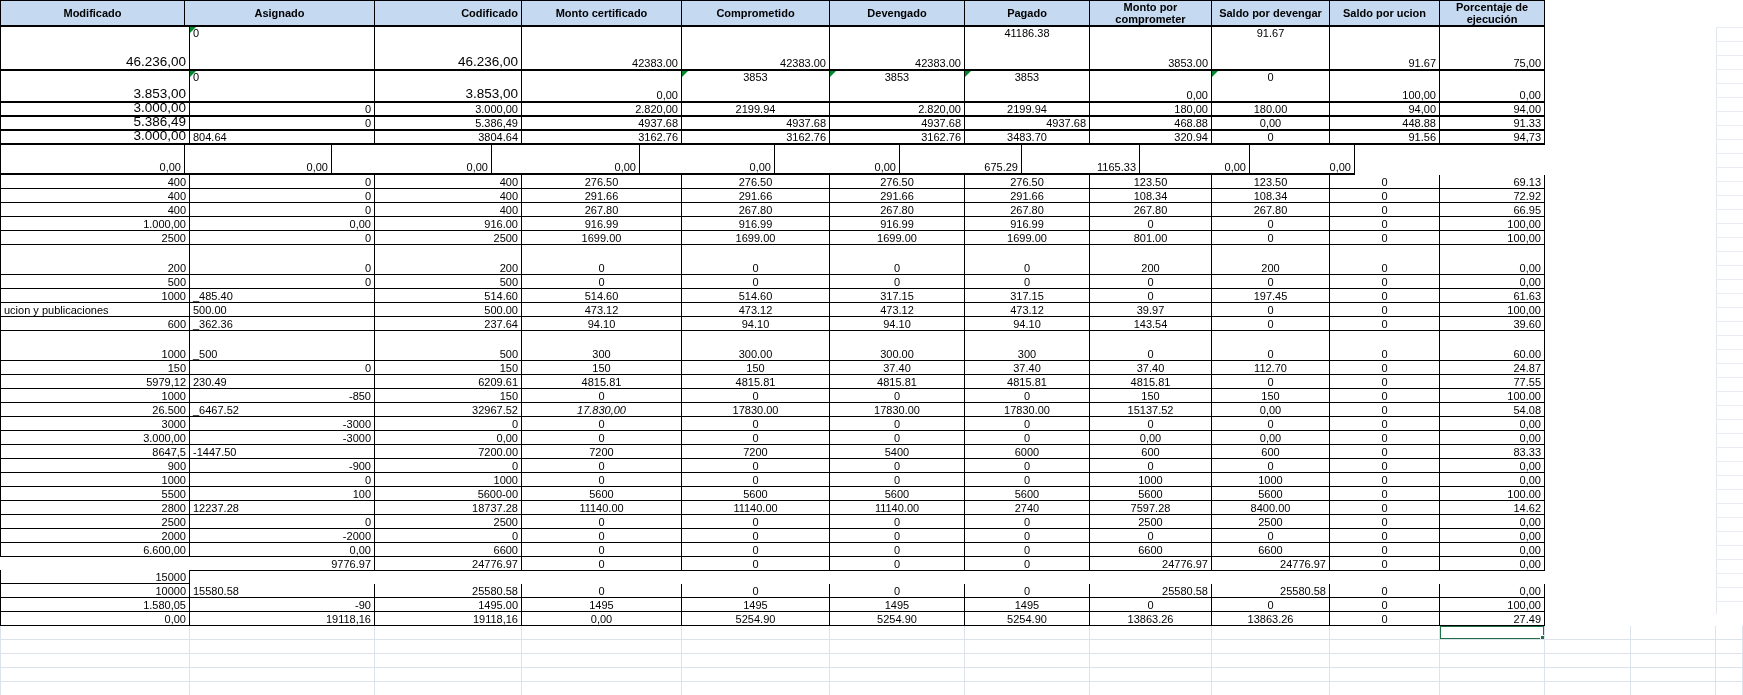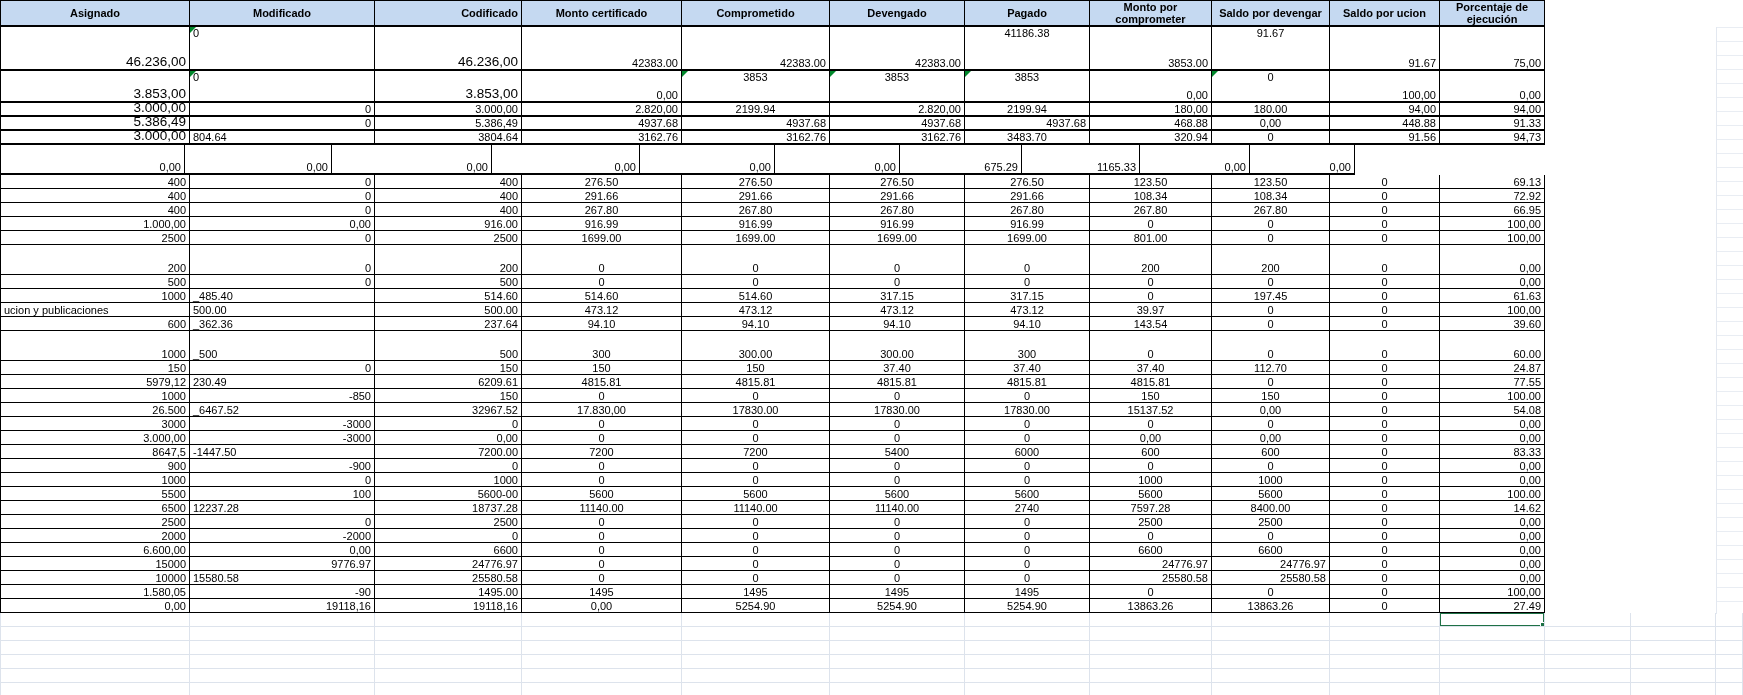--- a/index.html
+++ b/index.html
@@ -31,22 +31,22 @@
   #right-strip{position:absolute;left:1716px;top:27px;width:27px;height:587px;
                border-left:1px solid #e3e8f0;
                background:repeating-linear-gradient(to bottom,#e9edf3 0,#e9edf3 1px,transparent 1px,transparent 14px);}
 </style>
 </head>
 <body>
 
 <div id="stage">
   <div id="grid">
       <div class="r hdr">
+        <div class="c" style="width: 185px; height: 27px;">Modificado</div>
         <div class="c" style="width: 190px; height: 27px;">Asignado</div>
-        <div class="c" style="width: 185px; height: 27px;">Modificado</div>
         <div class="c ar" style="width: 147px; height: 27px;">Codificado</div>
         <div class="c" style="width: 160px; height: 27px;">Monto certificado</div>
         <div class="c" style="width: 148px; height: 27px;">Comprometido</div>
         <div class="c" style="width: 135px; height: 27px;">Devengado</div>
         <div class="c" style="width: 125px; height: 27px;">Pagado</div>
         <div class="c" style="width: 122px; height: 27px;">Monto por comprometer</div>
         <div class="c" style="width: 118px; height: 27px;">Saldo por devengar</div>
         <div class="c" style="width: 110px; height: 27px;">Saldo por ucion</div>
         <div class="c" style="width: 105px; height: 27px;">Porcentaje de ejecución</div>
       </div>
@@ -306,21 +306,21 @@
         <div class="c ac" style="width: 125px; height: 14px;">0</div>
         <div class="c ac" style="width: 122px; height: 14px;">150</div>
         <div class="c ac" style="width: 118px; height: 14px;">150</div>
         <div class="c ac" style="width: 110px; height: 14px;">0</div>
         <div class="c ar" style="width: 105px; height: 14px;">100.00</div>
       </div>
       <div class="r">
         <div class="c ar" style="width: 190px; height: 14px;">26.500</div>
         <div class="c al" style="width: 185px; height: 14px;">_6467.52</div>
         <div class="c ar" style="width: 147px; height: 14px;">32967.52</div>
-        <div class="c ac" style="width: 160px; height: 14px;">17.830,00</div>
+        <div class="c ac" style="width: 160px; height: 14px; font-style: italic;">17.830,00</div>
         <div class="c ac" style="width: 148px; height: 14px;">17830.00</div>
         <div class="c ac" style="width: 135px; height: 14px;">17830.00</div>
         <div class="c ac" style="width: 125px; height: 14px;">17830.00</div>
         <div class="c ac" style="width: 122px; height: 14px;">15137.52</div>
         <div class="c ac" style="width: 118px; height: 14px;">0,00</div>
         <div class="c ac" style="width: 110px; height: 14px;">0</div>
         <div class="c ar" style="width: 105px; height: 14px;">54.08</div>
       </div>
       <div class="r">
         <div class="c ar" style="width: 190px; height: 14px;">3000</div>
@@ -394,21 +394,21 @@
         <div class="c ac" style="width: 160px; height: 14px;">5600</div>
         <div class="c ac" style="width: 148px; height: 14px;">5600</div>
         <div class="c ac" style="width: 135px; height: 14px;">5600</div>
         <div class="c ac" style="width: 125px; height: 14px;">5600</div>
         <div class="c ac" style="width: 122px; height: 14px;">5600</div>
         <div class="c ac" style="width: 118px; height: 14px;">5600</div>
         <div class="c ac" style="width: 110px; height: 14px;">0</div>
         <div class="c ar" style="width: 105px; height: 14px;">100.00</div>
       </div>
       <div class="r">
-        <div class="c ar" style="width: 190px; height: 14px;">6500</div>
+        <div class="c ar" style="width: 190px; height: 14px;">2800</div>
         <div class="c al" style="width: 185px; height: 14px;">12237.28</div>
         <div class="c ar" style="width: 147px; height: 14px;">18737.28</div>
         <div class="c ac" style="width: 160px; height: 14px;">11140.00</div>
         <div class="c ac" style="width: 148px; height: 14px;">11140.00</div>
         <div class="c ac" style="width: 135px; height: 14px;">11140.00</div>
         <div class="c ac" style="width: 125px; height: 14px;">2740</div>
         <div class="c ac" style="width: 122px; height: 14px;">7597.28</div>
         <div class="c ac" style="width: 118px; height: 14px;">8400.00</div>
         <div class="c ac" style="width: 110px; height: 14px;">0</div>
         <div class="c ar" style="width: 105px; height: 14px;">14.62</div>
@@ -446,21 +446,21 @@
         <div class="c ac" style="width: 160px; height: 14px;">0</div>
         <div class="c ac" style="width: 148px; height: 14px;">0</div>
         <div class="c ac" style="width: 135px; height: 14px;">0</div>
         <div class="c ac" style="width: 125px; height: 14px;">0</div>
         <div class="c ac" style="width: 122px; height: 14px;">6600</div>
         <div class="c ac" style="width: 118px; height: 14px;">6600</div>
         <div class="c ac" style="width: 110px; height: 14px;">0</div>
         <div class="c ar" style="width: 105px; height: 14px;">0,00</div>
       </div>
       <div class="r">
-        <div class="c ar" style="width: 190px; height: 14px;">15000</div>
+        <div class="c ar" style="width: 190px; height: 14px; margin-top: 13px;">15000</div>
         <div class="c ar" style="width: 185px; height: 14px; text-align: right;">9776.97</div>
         <div class="c ar" style="width: 147px; height: 14px;">24776.97</div>
         <div class="c ac" style="width: 160px; height: 14px;">0</div>
         <div class="c ac" style="width: 148px; height: 14px;">0</div>
         <div class="c ac" style="width: 135px; height: 14px;">0</div>
         <div class="c ac" style="width: 125px; height: 14px;">0</div>
         <div class="c ar" style="width: 122px; height: 14px;">24776.97</div>
         <div class="c ar" style="width: 118px; height: 14px;">24776.97</div>
         <div class="c ac" style="width: 110px; height: 14px;">0</div>
         <div class="c ar" style="width: 105px; height: 14px;">0,00</div>

